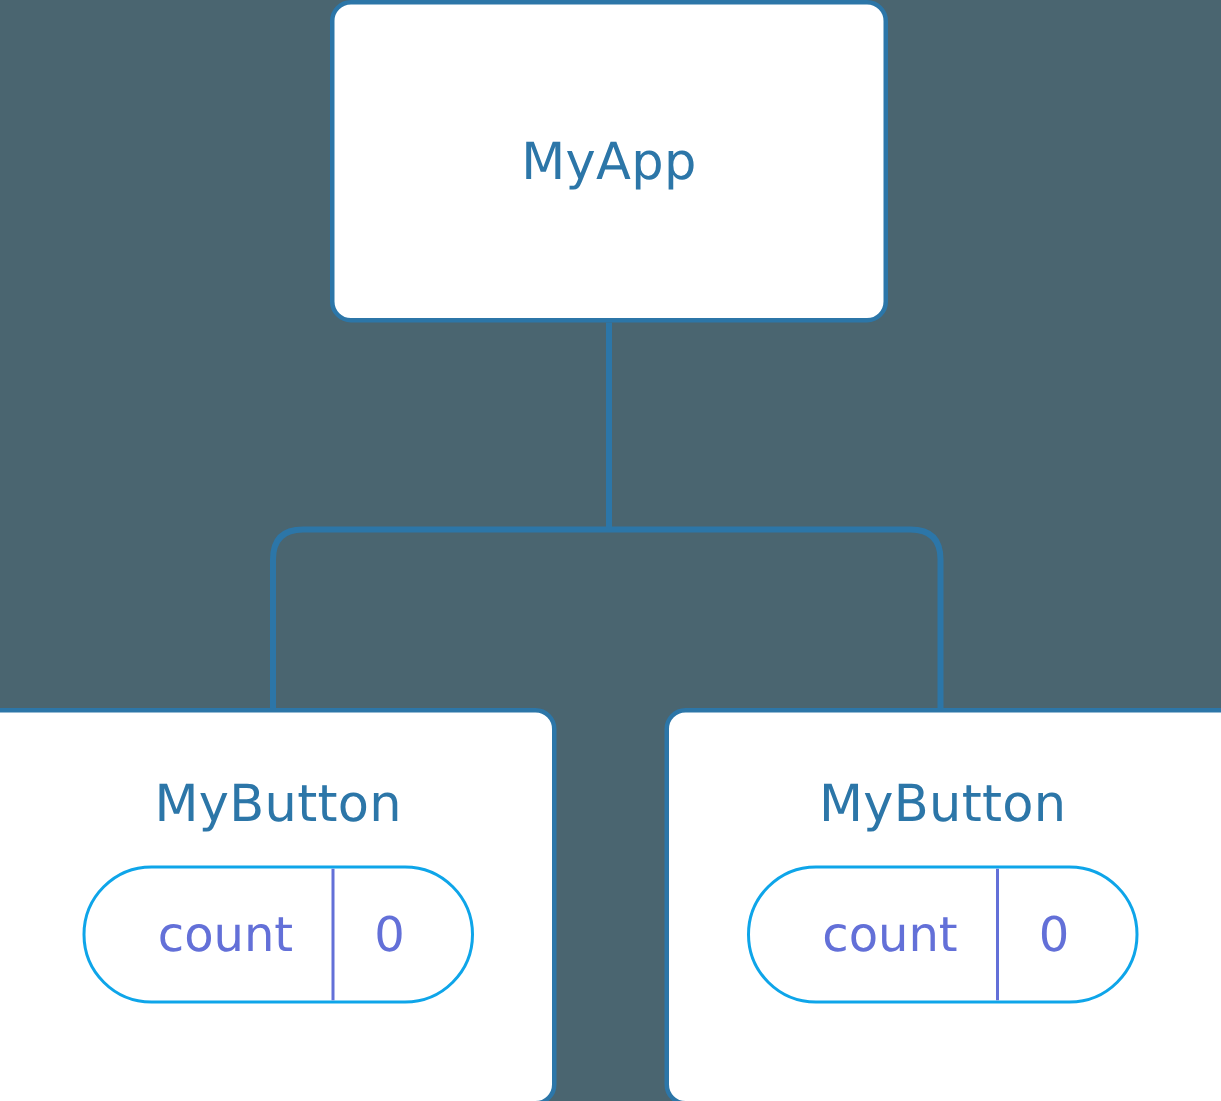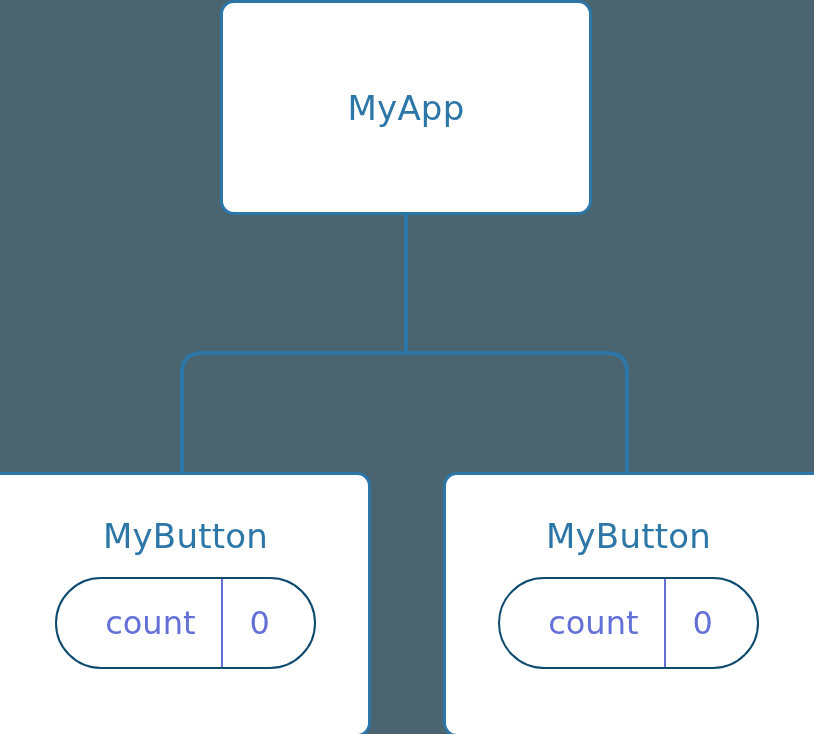--- a/index.html
+++ b/index.html
@@ -85,21 +85,21 @@
   .node-child-right .node-title {
     margin-right: 14px;
   }
 
   
   .state-pill {
     margin-top: 24px;
     display: flex;
     align-items: stretch;
     box-sizing: border-box;
-    border: 2px solid #0c4a6e;
+    border: 2px solid #0ea5e9;
     border-radius: 999px;
     height: 92px;
     background: transparent;
     overflow: hidden;
   }
   .node-child-left .state-pill {
     margin-left: 14px;
   }
   .node-child-right .state-pill {
     margin-right: 14px;

